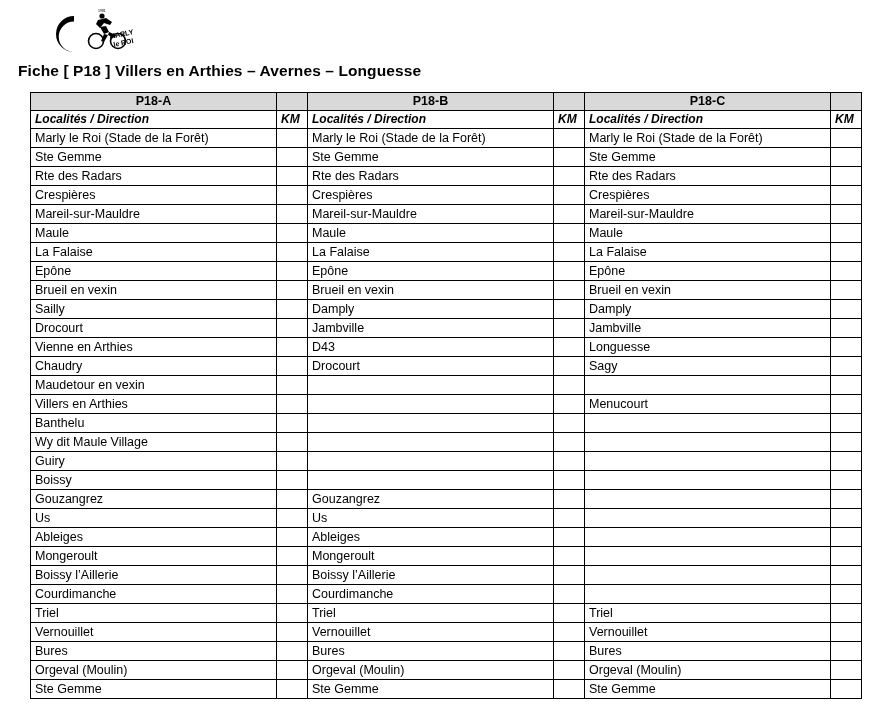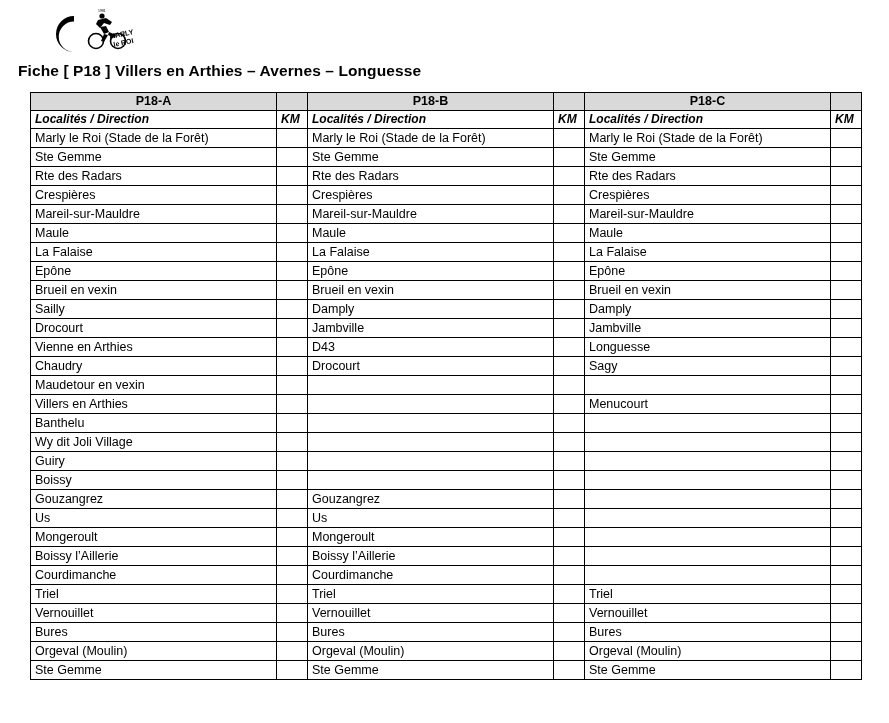--- a/index.html
+++ b/index.html
@@ -275,21 +275,21 @@
           </tr>
           <tr>
             <td>Banthelu</td>
             <td class="km"></td>
             <td></td>
             <td class="km"></td>
             <td></td>
             <td class="km"></td>
           </tr>
           <tr>
-            <td>Wy dit Joli Village</td>
+            <td>Wy dit Maule Village</td>
             <td class="km"></td>
             <td></td>
             <td class="km"></td>
             <td></td>
             <td class="km"></td>
           </tr>
           <tr>
             <td>Guiry</td>
             <td class="km"></td>
             <td></td>
@@ -310,20 +310,28 @@
             <td class="km"></td>
             <td>Gouzangrez</td>
             <td class="km"></td>
             <td></td>
             <td class="km"></td>
           </tr>
           <tr>
             <td>Us</td>
             <td class="km"></td>
             <td>Us</td>
+            <td class="km"></td>
+            <td></td>
+            <td class="km"></td>
+          </tr>
+          <tr>
+            <td>Ableiges</td>
+            <td class="km"></td>
+            <td>Ableiges</td>
             <td class="km"></td>
             <td></td>
             <td class="km"></td>
           </tr>
           <tr>
             <td>Mongeroult</td>
             <td class="km"></td>
             <td>Mongeroult</td>
             <td class="km"></td>
             <td></td>

